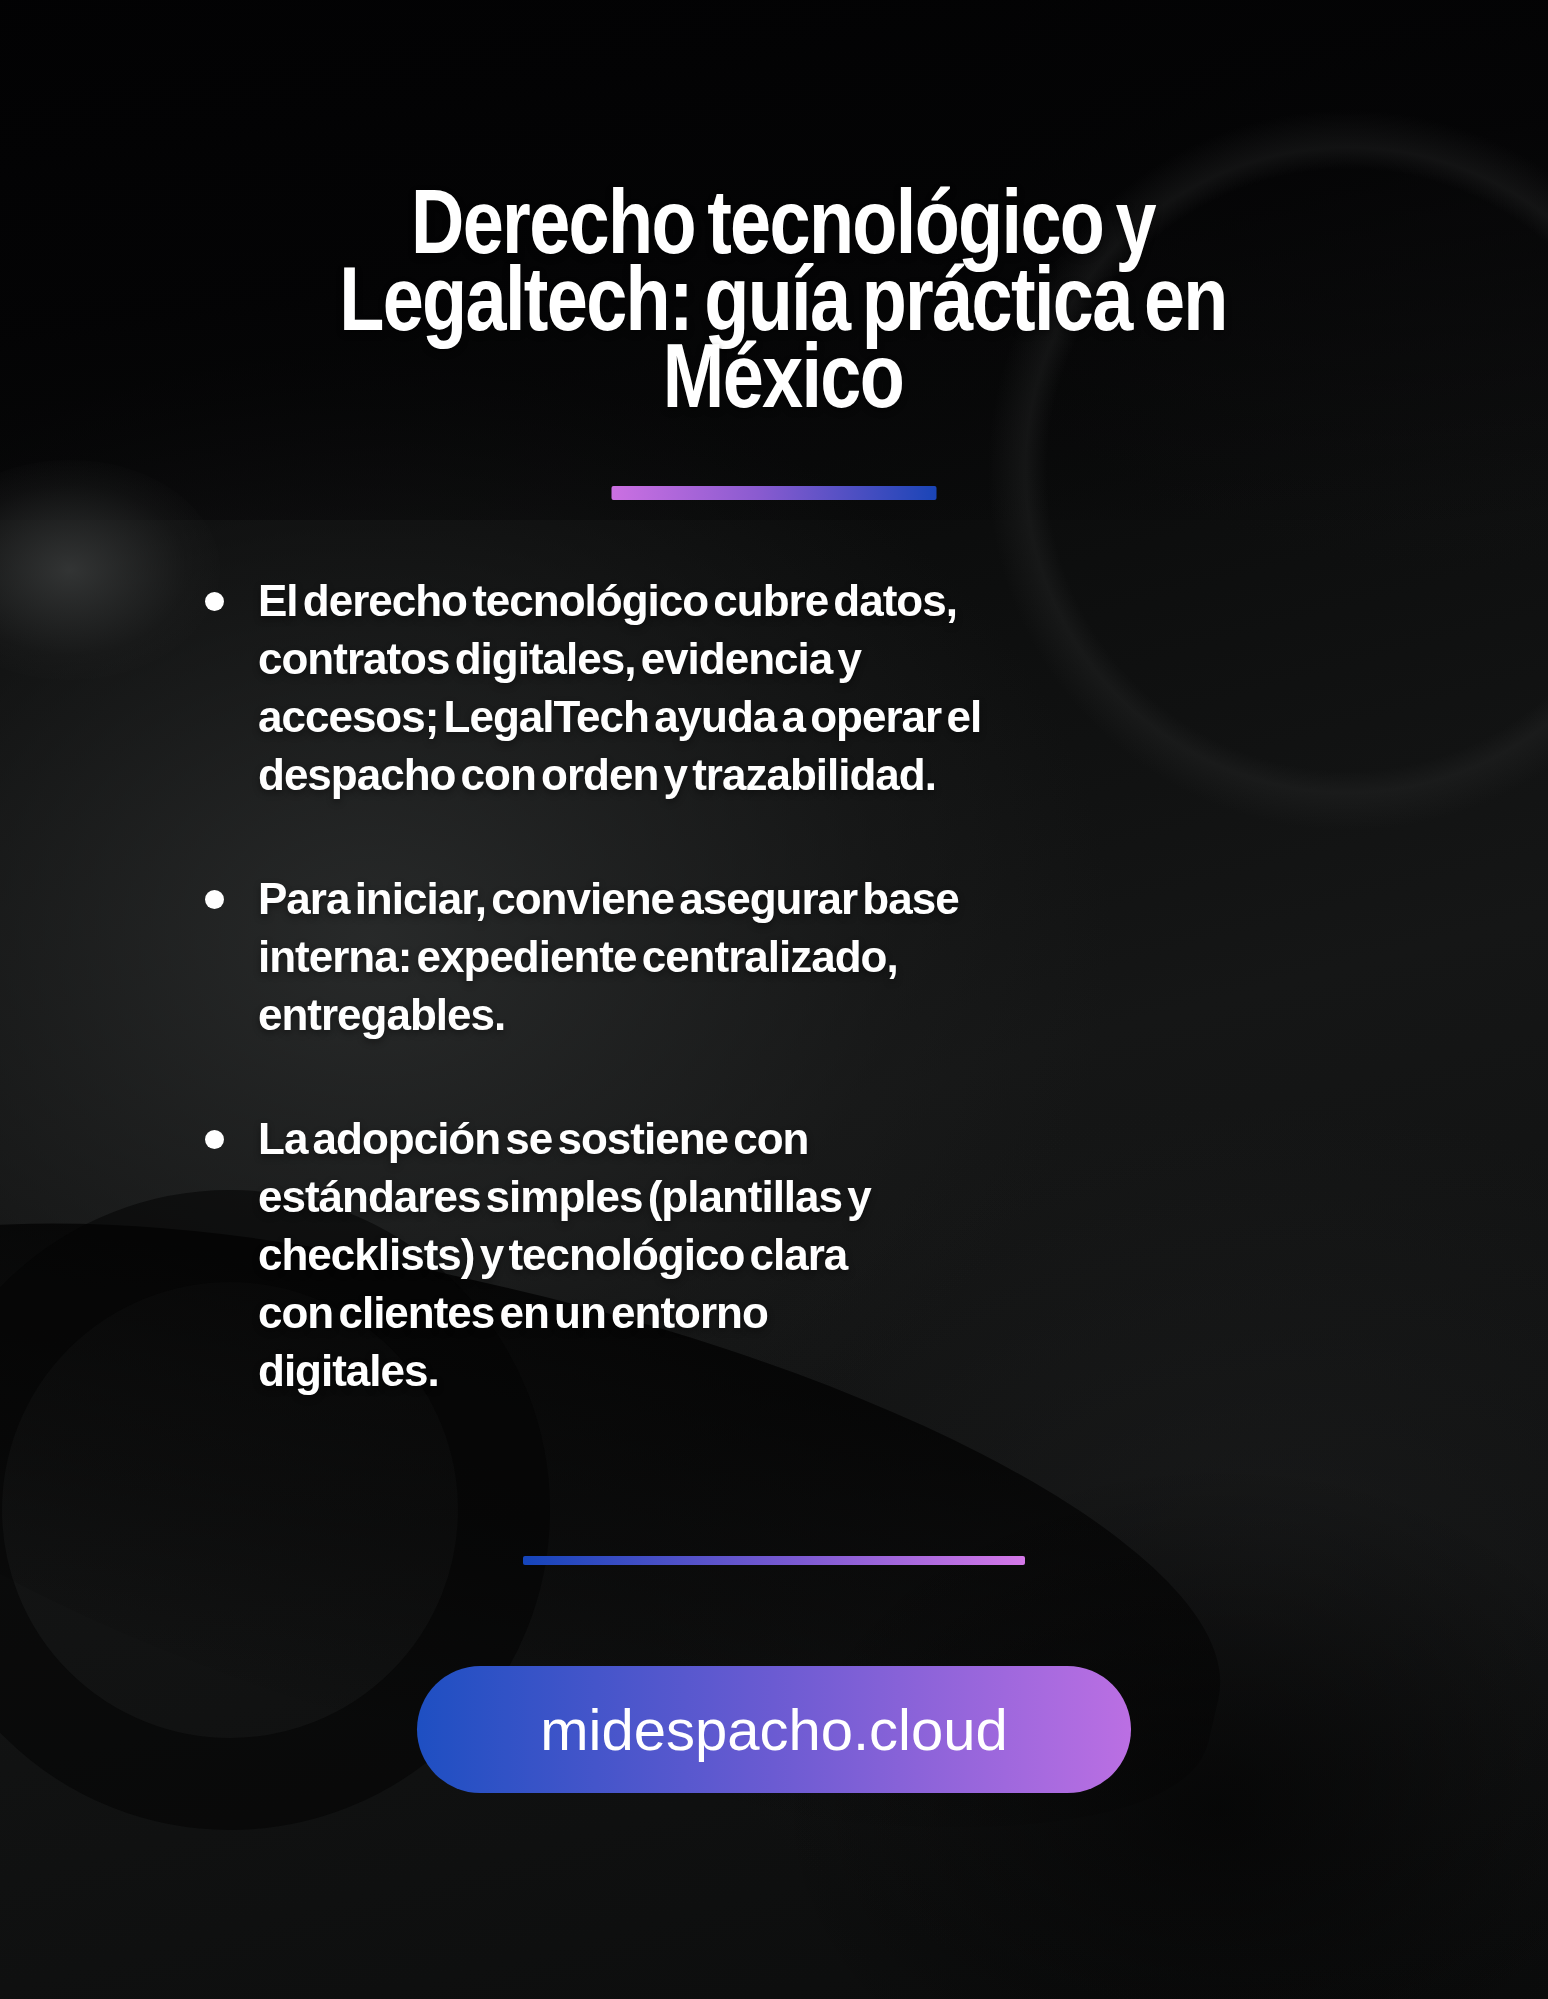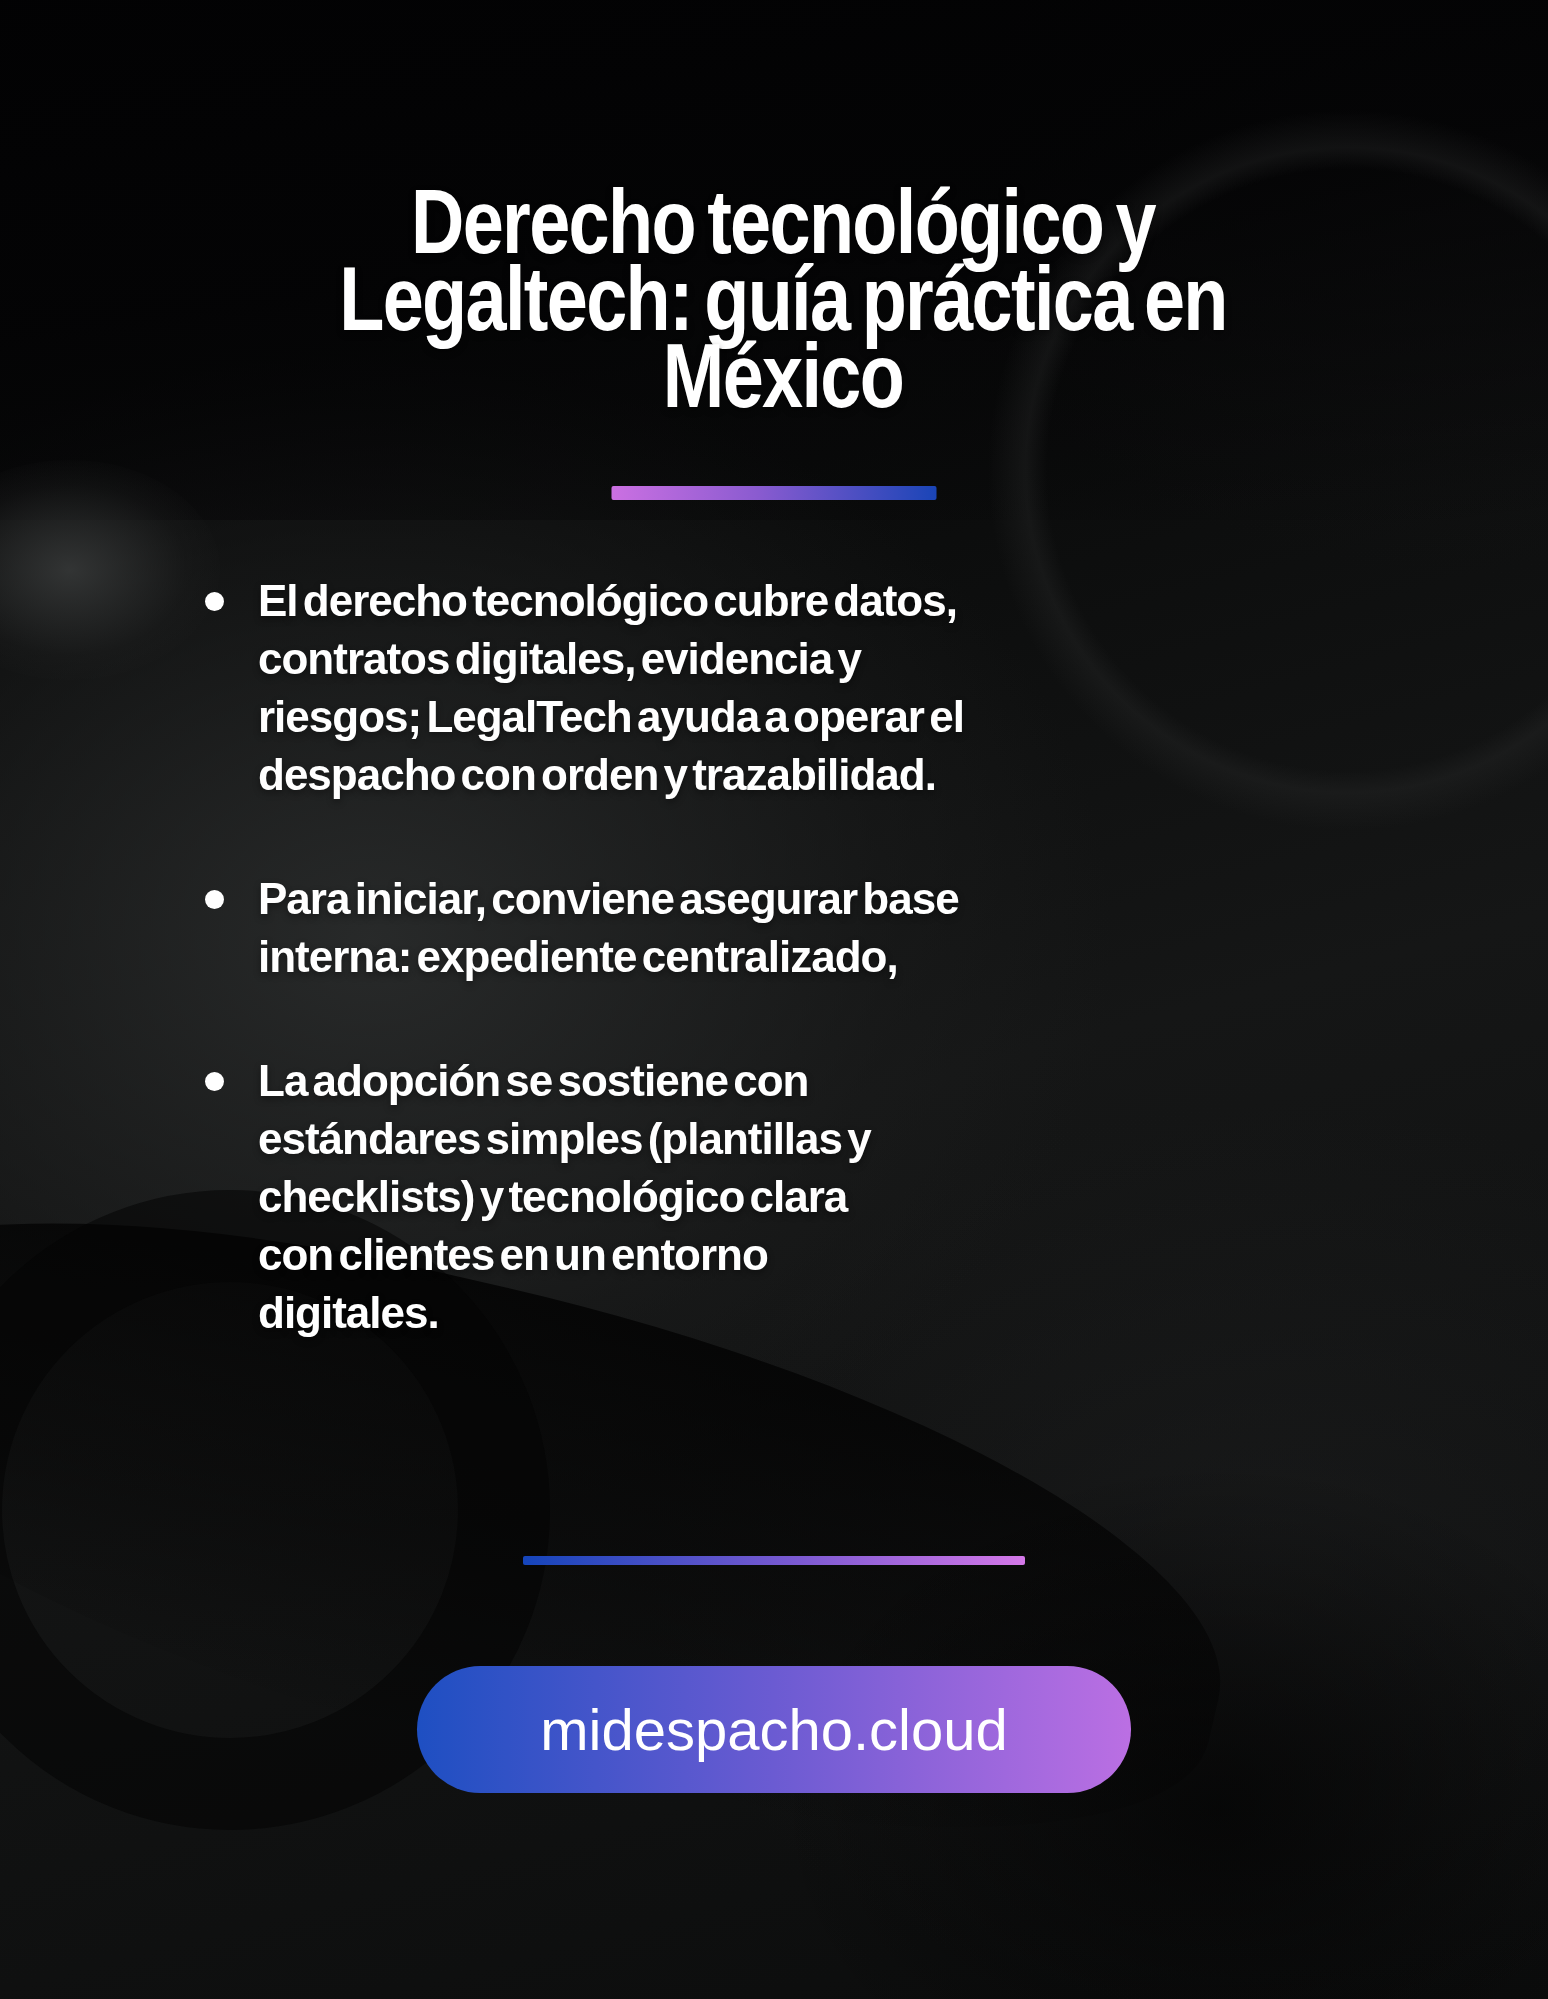--- a/index.html
+++ b/index.html
@@ -114,29 +114,30 @@
   </h1>
 
   <div class="divider divider-top"></div>
 
   <ul class="bullets">
     <li class="bullet">
       <span class="dot"></span>
       <div class="blines">
         <span class="ln">El derecho tecnológico cubre datos,</span>
         <span class="ln">contratos digitales, evidencia y</span>
-        <span class="ln">riesgos; LegalTech ayuda a operar el</span>
+        <span class="ln">accesos; LegalTech ayuda a operar el</span>
         <span class="ln">despacho con orden y trazabilidad.</span>
       </div>
     </li>
     <li class="bullet">
       <span class="dot"></span>
       <div class="blines">
         <span class="ln">Para iniciar, conviene asegurar base</span>
         <span class="ln">interna: expediente centralizado,</span>
+        <span class="ln">entregables.</span>
       </div>
     </li>
     <li class="bullet">
       <span class="dot"></span>
       <div class="blines">
         <span class="ln">La adopción se sostiene con</span>
         <span class="ln">estándares simples (plantillas y</span>
         <span class="ln">checklists) y tecnológico clara</span>
         <span class="ln">con clientes en un entorno</span>
         <span class="ln">digitales.</span>

